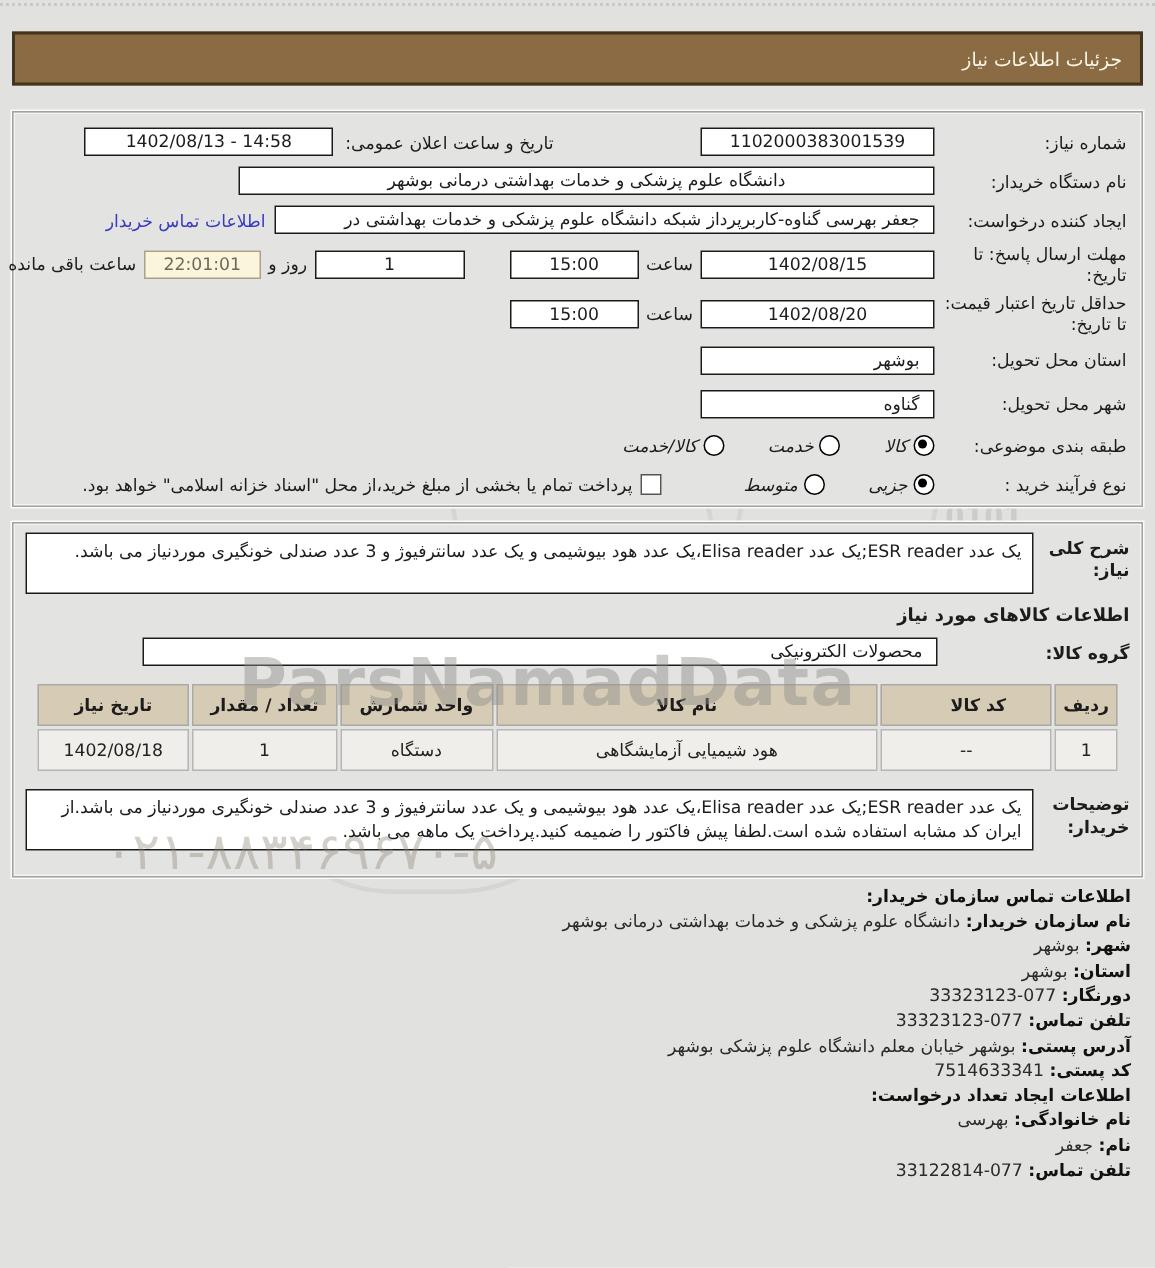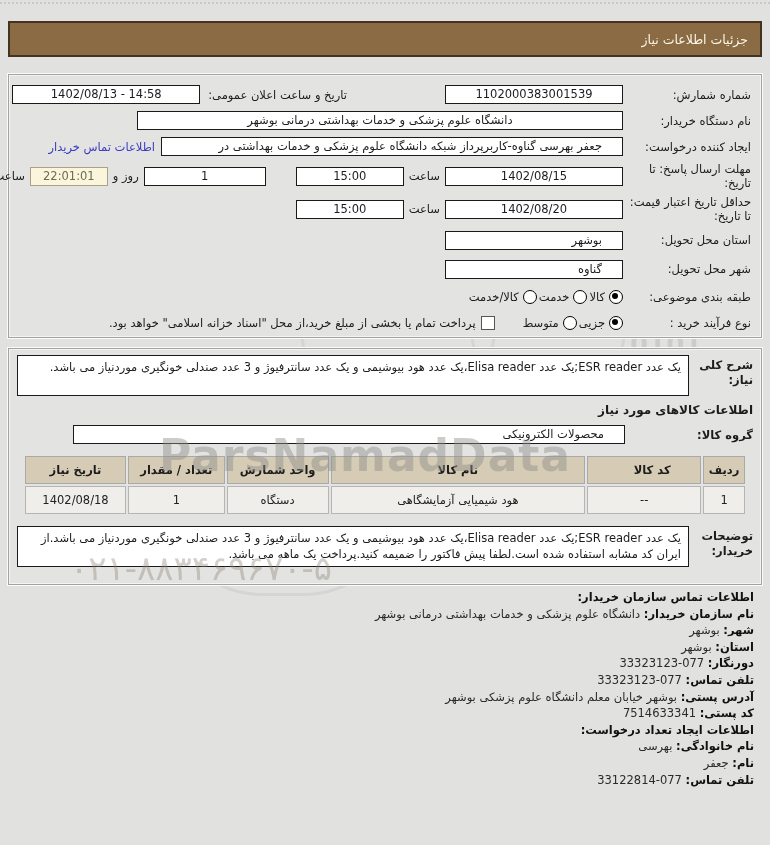--- a/index.html
+++ b/index.html
@@ -25,36 +25,36 @@
     box-sizing:border-box;padding:5px 6px;
   }
   #panel-main{top:74px;height:264px;}
   #panel-need{top:348px;height:237px;}
   
   .frow{display:flex;align-items:center;margin:3px 4px;min-height:23px;}
   .flabel{width:128px;flex:none;font-size:11.5px;line-height:14px;color:#1c1c1c;}
   .fctl{display:flex;align-items:center;flex:1;}
   .tb{
     background:#fff;border:1px solid #1a1a1a;height:17px;line-height:17px;
-    font-size:11.5px;padding:0 20px;white-space:nowrap;overflow:hidden;flex:none;
+    font-size:11.5px;padding:0 9px;white-space:nowrap;overflow:hidden;flex:none;
   }
   .ltr{direction:ltr;unicode-bidi:bidi-override;}
   .ltre{direction:ltr;unicode-bidi:embed;}
   .center{text-align:center;}
   .rightal{text-align:right;}
   .sep{font-size:11.5px;margin:0 5px;flex:none;}
   .countdown{
     background:#FBF5DC;border:1px solid #A9A189;color:#6b6b5a;
     height:17px;line-height:17px;font-size:11.5px;padding:0 3px;flex:none;text-align:center;
   }
   .link{color:#3A3AC2;font-size:11.5px;margin-right:6px;cursor:pointer;white-space:nowrap;}
   
   .radio{width:12px;height:12px;border:1px solid #000;border-radius:50%;background:#fff;flex:none;margin-left:4px;position:relative;}
   .radio.sel::after{content:"";position:absolute;top:2px;left:2px;width:6px;height:6px;background:#000;border-radius:50%;}
-  .opt{display:flex;align-items:flex-end;margin-left:2px;}
+  .opt{display:flex;align-items:flex-end;margin-left:29px;font-style:italic;}
   .opt span{font-size:11.5px;}
   .checkbox{width:12px;height:12px;border:1px solid #555;background:#fff;flex:none;margin-left:5px;}
   
   .desc-row{display:flex;align-items:flex-start;margin:1px 2px 6px;}
   .desc-label{width:64px;flex:none;font-weight:bold;font-size:11.5px;line-height:15px;padding-top:3px;}
   .desc-box{
     flex:1;background:#fff;border:1px solid #1a1a1a;
     font-size:11.5px;line-height:16px;padding:3px 7px;min-height:33px;
   }
   .sec-heading{font-weight:bold;font-size:12px;margin:7px 2px 8px;}
@@ -72,21 +72,21 @@
     padding:1px 2px;text-align:center;color:#222;
   }
   
   .contact{position:absolute;top:589px;right:16px;left:16px;font-size:11.5px;line-height:16.6px;color:#2a2a2a;}
   .contact b{color:#111;}
   
   .wm{position:absolute;pointer-events:none;}
   .wm-brand{top:430px;left:0;right:40px;text-align:center;font-size:44px;font-weight:bold;color:#8f8f8e;opacity:.45;letter-spacing:1px;}
   .wm-phone{top:548px;left:70px;font-size:34px;color:#8d8376;opacity:.38;letter-spacing:4px;}
   .wm-digits1{top:248px;left:295px;font-size:28px;font-weight:bold;color:#8f877c;opacity:.3;}
-  .wm-digits2{top:330px;left:630px;font-size:26px;font-weight:bold;color:#8f877c;opacity:.22;}
+  .wm-digits2{top:330px;left:630px;font-size:26px;font-weight:bold;color:#8f877c;opacity:.22;font-family:Liberation Serif, serif;}
   .wm-circle{border:3px solid rgba(110,110,110,.10);border-radius:50%;}
   .wm-c1{top:235px;left:300px;width:190px;height:180px;}
   .wm-c2{top:250px;left:470px;width:150px;height:150px;}
   .wm-c3{top:430px;left:180px;width:200px;height:160px;border-radius:40%;}
 </style>
 </head>
 <body>
 
 <div id="page">
   <div class="dotted-top"></div>
@@ -97,21 +97,21 @@
   <div class="wm wm-digits1 ltr">10101</div>
   <div class="wm wm-digits2 ltr">0101</div>
 
   <div class="title-bar">
     <span>جزئیات اطلاعات نیاز</span>
   </div>
 
   <div class="panel" id="panel-main">
 
     <div class="frow">
-      <div class="flabel">شماره شمارش:</div>
+      <div class="flabel">شماره نیاز:</div>
       <div class="fctl">
         <div class="tb center ltre" style="width:136px;">1102000383001539</div>
         <div style="width:98px;flex:none;"></div>
         <div class="flabel" style="width:auto;padding-left:8px;">تاریخ و ساعت اعلان عمومی:</div>
         <div class="tb center ltr" style="width:146px;">1402/08/13 - 14:58</div>
       </div>
     </div>
 
     <div class="frow">
       <div class="flabel">نام دستگاه خریدار:</div>

